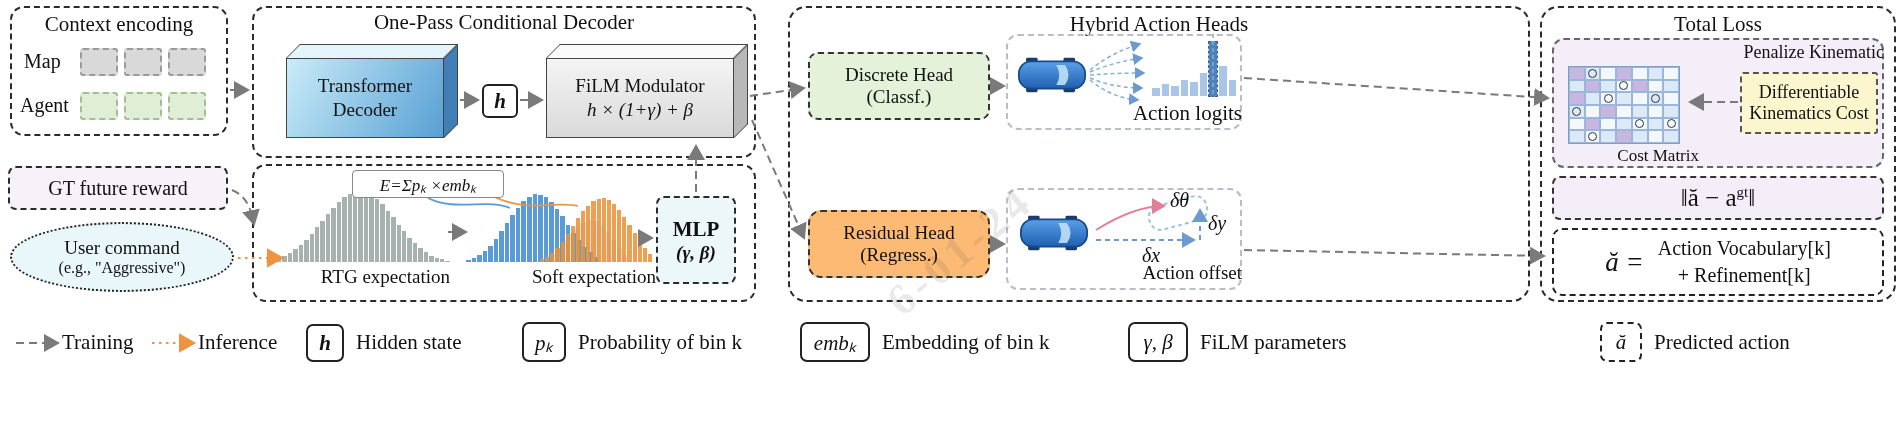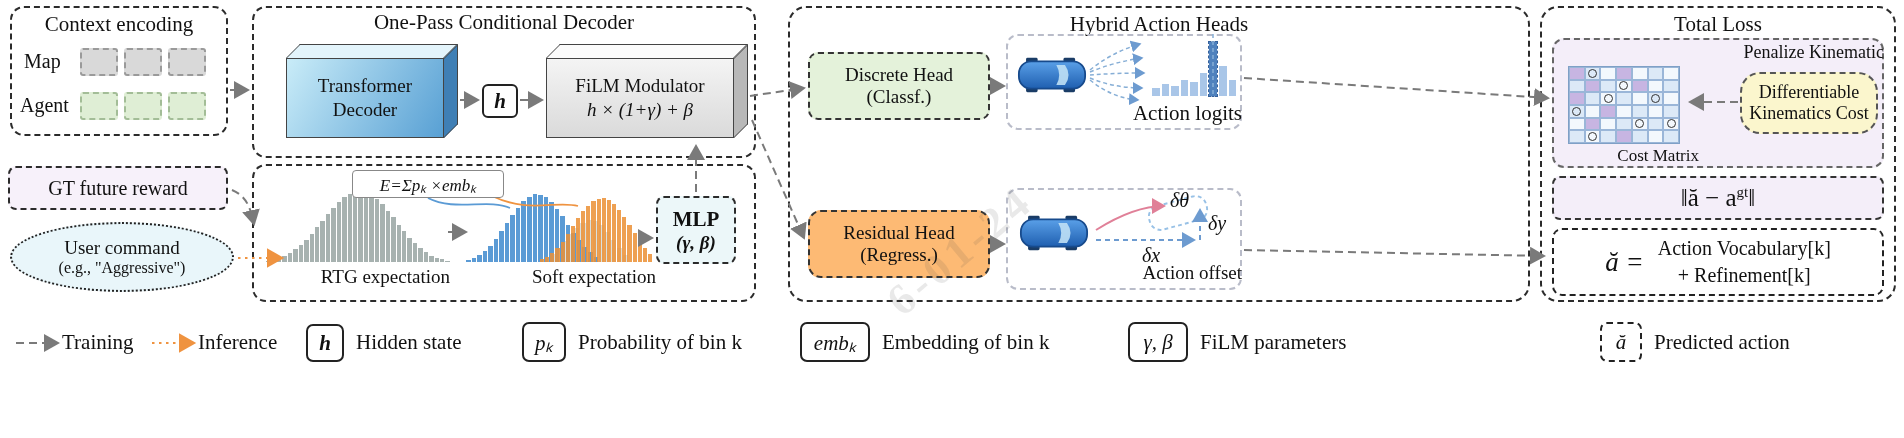--- a/index.html
+++ b/index.html
@@ -194,21 +194,21 @@
       <div class="hbar" style="height: 82%;"></div>
       <div class="hbar" style="height: 71%;"></div>
       <div class="hbar" style="height: 58%;"></div>
       <div class="hbar" style="height: 45%;"></div>
       <div class="hbar" style="height: 33%;"></div>
       <div class="hbar" style="height: 22%;"></div>
       <div class="hbar" style="height: 13%;"></div>
     </div>
   <div class="lbl" style="left:472px;top:266px;width:184px;font-size:19px">Soft expectation</div>
 
-  <div class="abs col" style="left:656px;top:196px;width:80px;height:68px;border:2.5px dashed #2b2b2b;border-radius:8px;background:#ecf7f9;font-weight:600">
+  <div class="abs col" style="left:656px;top:196px;width:80px;height:88px;border:2.5px dashed #2b2b2b;border-radius:8px;background:#ecf7f9;font-weight:600">
     <span style="font-size:21px">MLP</span>
     <span style="font-size:19px;font-style:italic">(γ, β)</span>
   </div>
 
   <div class="dashbox" style="left:788px;top:6px;width:742px;height:296px;border-radius:18px"></div>
   <div class="title" style="left:788px;top:12px;width:742px">Hybrid Action Heads</div>
 
   <div class="abs col" style="left:808px;top:52px;width:182px;height:68px;border:2px dashed #333;border-radius:10px;background:#e4f2da;font-size:19px">
     <span>Discrete Head</span>
     <span>(Classf.)</span>
@@ -307,21 +307,21 @@
       <div class="cm-cell cm-ring"></div>
       <div class="cm-cell cm-alt"></div>
       <div class="cm-cell cm-ring"></div>
       <div class="cm-cell cm-alt"></div>
       <div class="cm-cell cm-purple"></div>
       <div class="cm-cell cm-alt"></div>
       <div class="cm-cell"></div>
       <div class="cm-cell cm-alt"></div>
     </div>
   <div class="lbl" style="left:1549px;top:146px;width:150px;font-size:17px">Cost Matrix</div>
-  <div class="abs col" style="left:1740px;top:72px;width:138px;height:62px;border:2.5px dashed #555;border-radius:20px;background:#fbf6cd;font-size:18px">
+  <div class="abs col" style="left:1740px;top:72px;width:138px;height:62px;border:2.5px dashed #555;border-radius:3px;background:#fbf6cd;font-size:18px">
     <span>Differentiable</span>
     <span>Kinematics Cost</span>
   </div>
 
   <div class="abs center" style="left:1552px;top:176px;width:332px;height:44px;border:2px dashed #333;border-radius:8px;background:#f4eef9;font-size:25px;">
     <span><span>‖ă − a</span><sup style="font-size:15px">gt</sup><span>‖</span></span>
   </div>
 
   <div class="abs center" style="left:1552px;top:228px;width:332px;height:68px;border:2px dashed #222;border-radius:10px;background:#fff;gap:14px">
     <span style="font-size:27px;font-style:italic">ă =</span>

